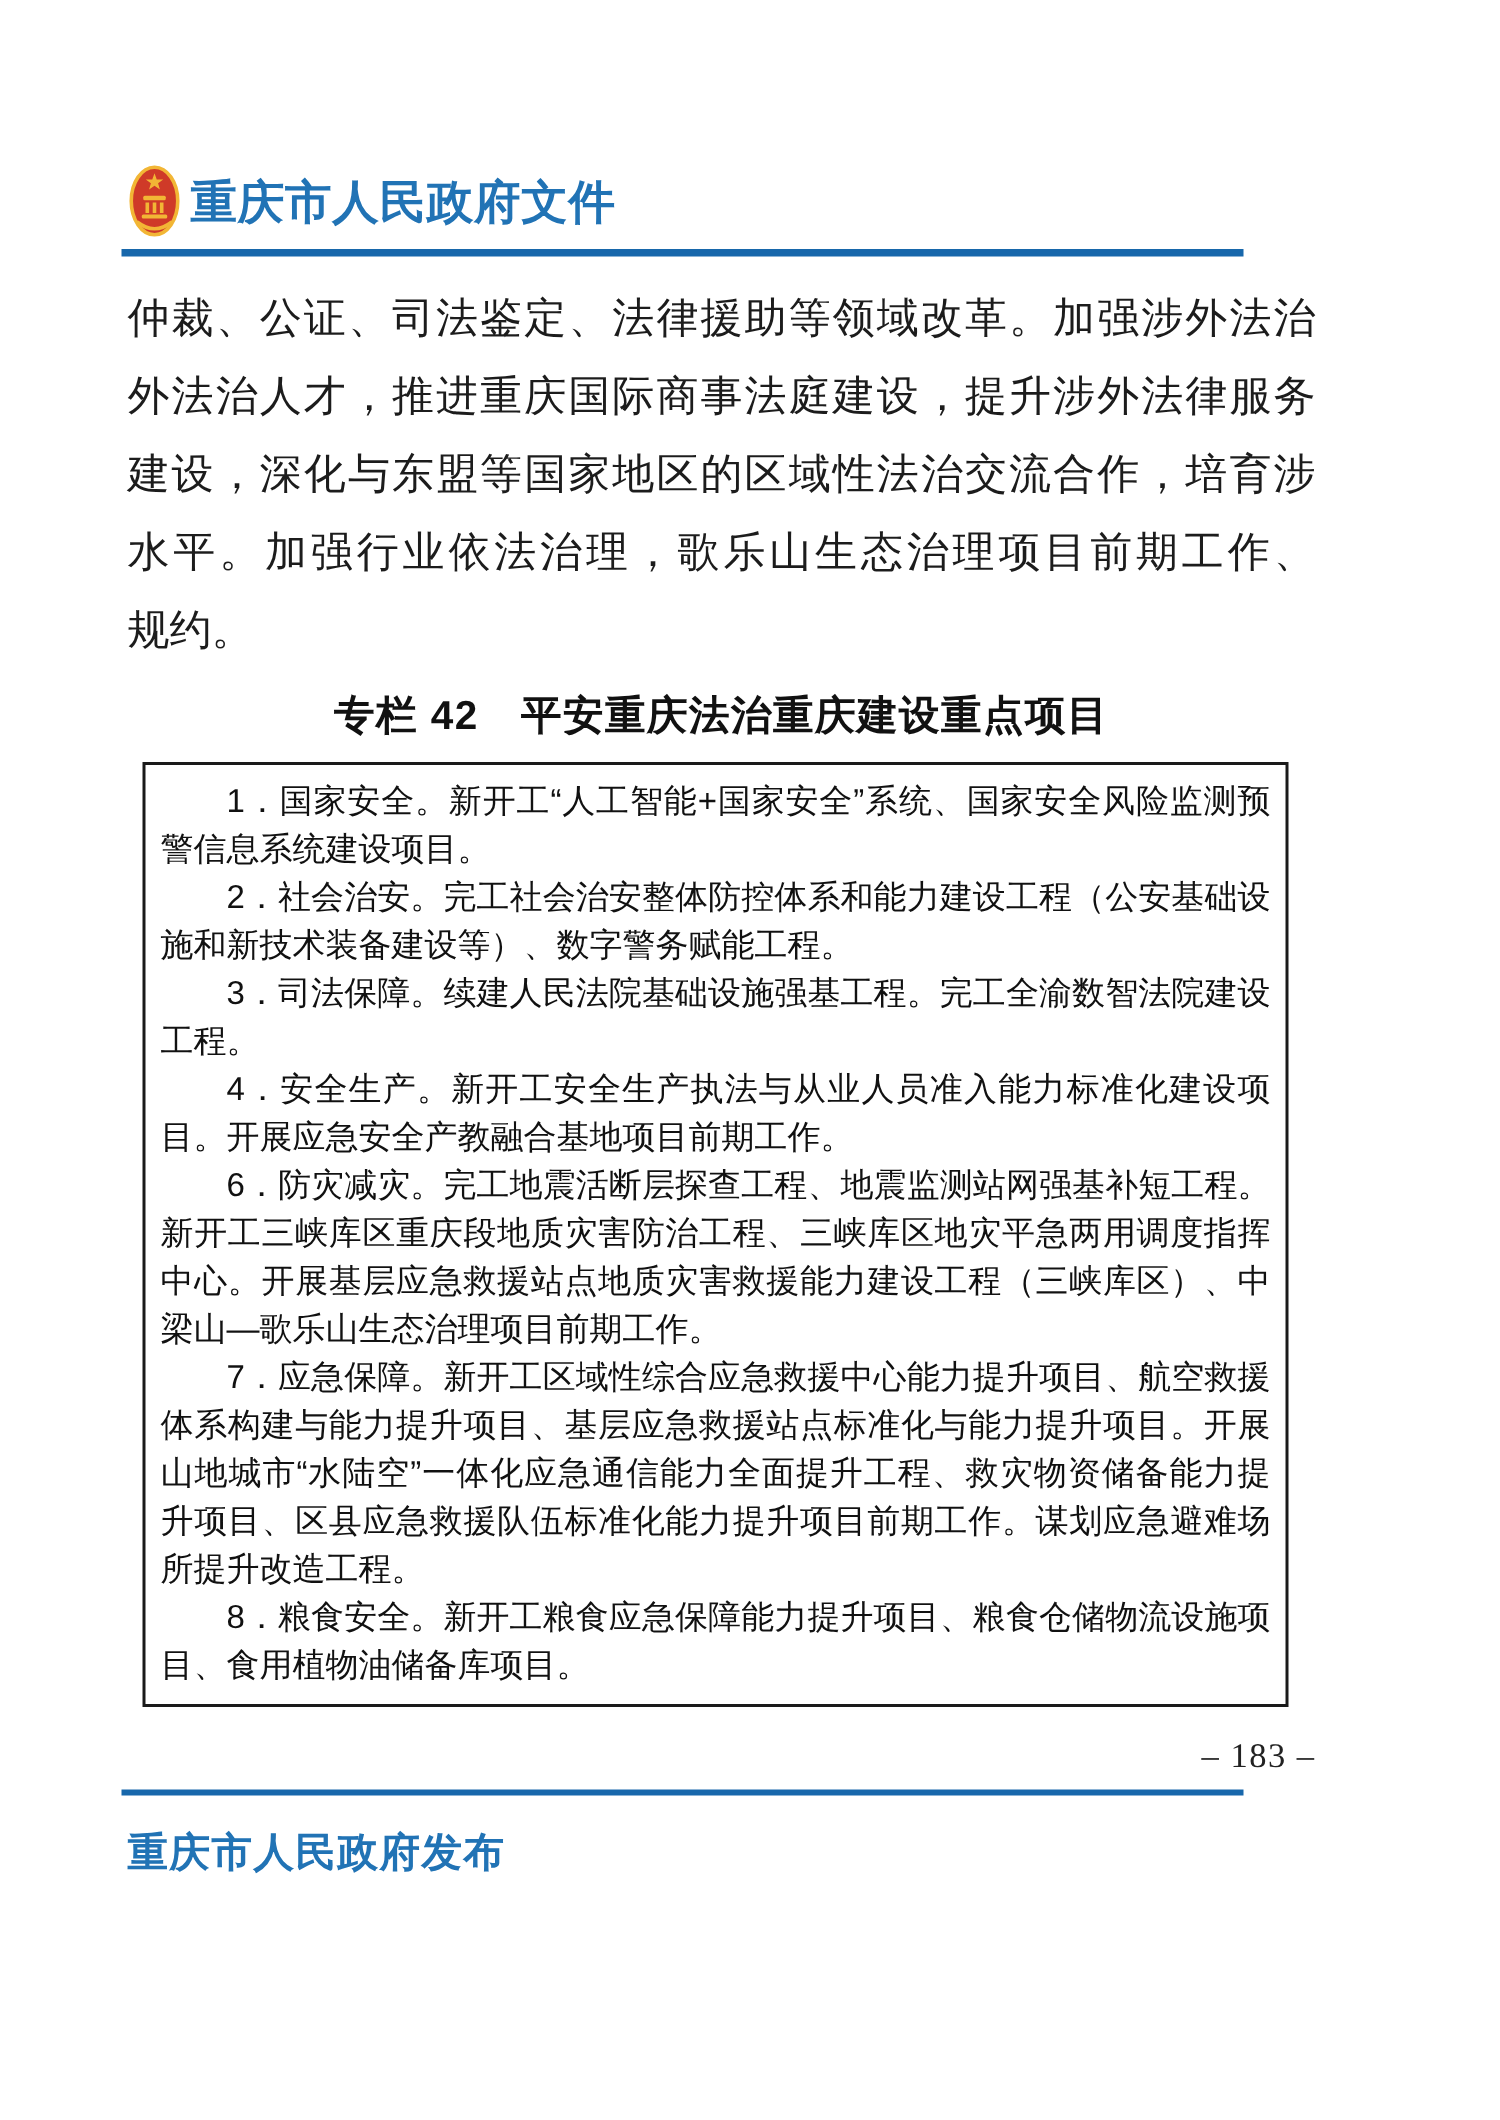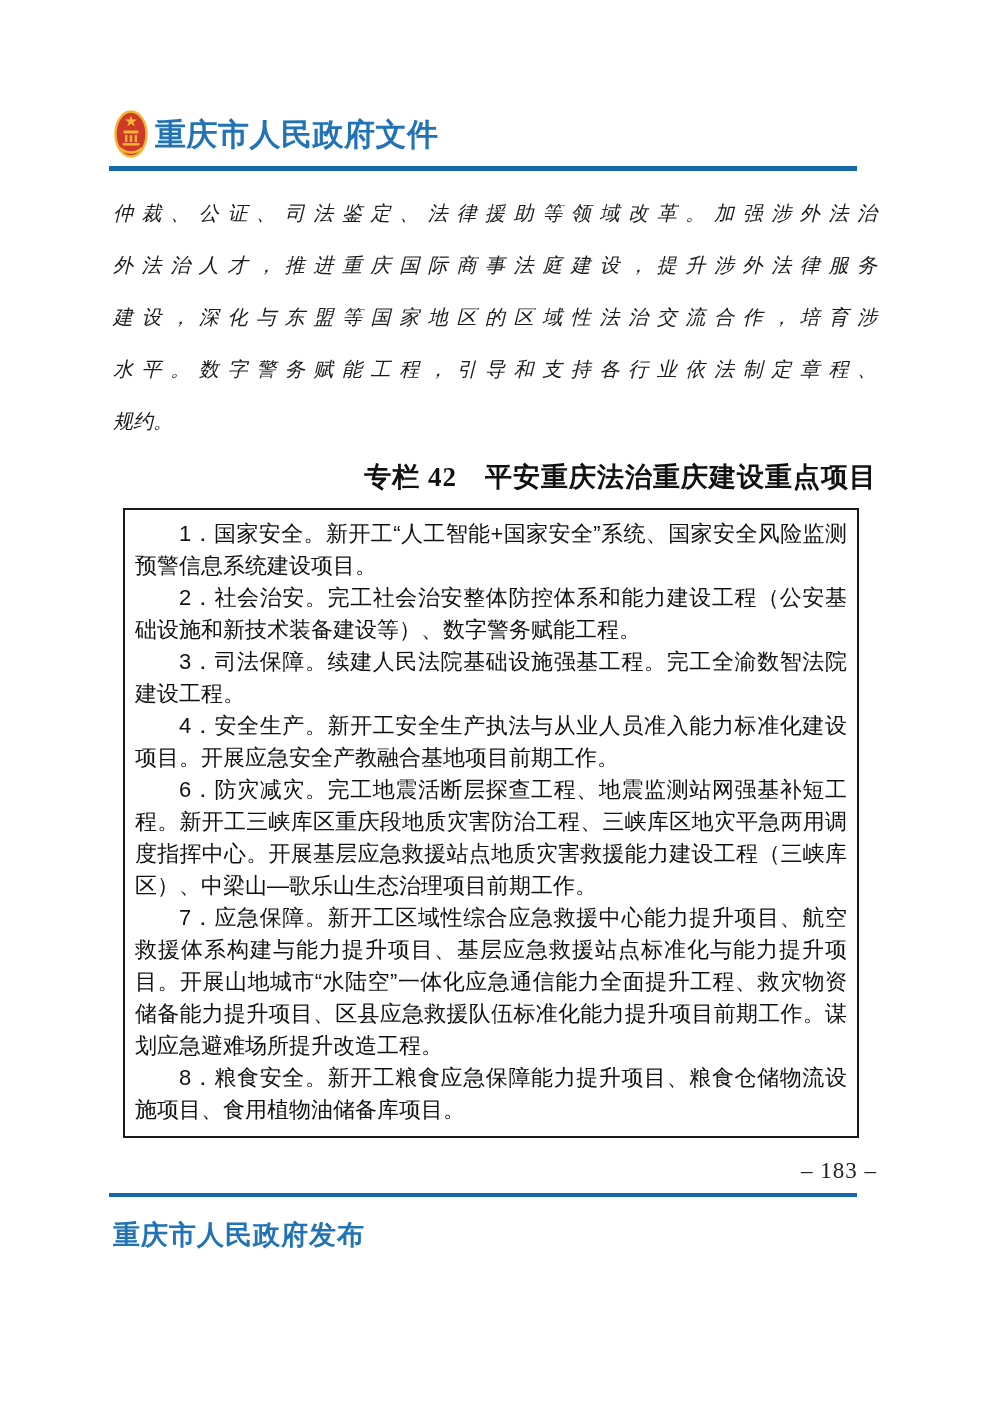--- a/index.html
+++ b/index.html
@@ -14,21 +14,21 @@
   body{
     font-family:"Liberation Serif","DejaVu Serif",serif;
     color:var(--text-black);
   }
   .page{
     position:relative;
     width:1000px;
     height:1413px;
     margin:0 auto;
     background:#ffffff;
-    padding:108px 123px 0 113px;
+    padding:108px 123px 0 85px;
     overflow:hidden;
   }
   
   .doc-header{
     display:flex;
     align-items:center;
     gap:6px;
     height:54px;
   }
   .emblem{
@@ -50,41 +50,40 @@
     margin-left:-4px;
     height:5px;
     background:var(--rule-blue);
     margin-top:4px;
   }
   
   .body-text{
     margin-top:16px;
   }
   .doc-line{
-    font-size:20px;
+    font-size:28px;
     line-height:52px;
     height:52px;
     color:var(--text-black);
     text-align:justify;
     text-align-last:justify;
     text-justify:inter-ideograph;
     white-space:normal;
-    font-style:italic;
   }
   .doc-line.last-line{
     text-align:center;
     text-align-last:left;
   }
   
   .panel-title{
-    font-family:Liberation Serif, serif;
+    font-family:Liberation Sans, sans-serif;
     font-size:27px;
     font-weight:700;
     color:#111;
-    text-align:right;
+    text-align:center;
     margin:12px 0 13px 0;
     letter-spacing:1px;
   }
   .panel{
     margin-left:10px;
     margin-right:18px;
     border:2px solid #1a1a1a;
     padding:8px 10px 10px 10px;
     background:#ffffff;
   }
@@ -145,21 +144,21 @@
     </span>
     <h1 class="header-title">重庆市人民政府文件</h1>
   </header>
 
   <div class="header-rule"></div>
 
   <section class="body-text">
     <div class="doc-line">仲裁、公证、司法鉴定、法律援助等领域改革。加强涉外法治</div>
     <div class="doc-line">外法治人才，推进重庆国际商事法庭建设，提升涉外法律服务</div>
     <div class="doc-line">建设，深化与东盟等国家地区的区域性法治交流合作，培育涉</div>
-    <div class="doc-line">水平。数字警务赋能工程，引导和支持各行业依法制定章程、</div>
+    <div class="doc-line">水平。加强行业依法治理，歌乐山生态治理项目前期工作、</div>
     <div class="doc-line last-line">规约。</div>
   </section>
 
   <h2 class="panel-title">专栏 42　平安重庆法治重庆建设重点项目</h2>
 
   <section class="panel">
     <p class="panel-item">1．国家安全。新开工“人工智能+国家安全”系统、国家安全风险监测预警信息系统建设项目。</p>
     <p class="panel-item">2．社会治安。完工社会治安整体防控体系和能力建设工程（公安基础设施和新技术装备建设等）、数字警务赋能工程。</p>
     <p class="panel-item">3．司法保障。续建人民法院基础设施强基工程。完工全渝数智法院建设工程。</p>
     <p class="panel-item">4．安全生产。新开工安全生产执法与从业人员准入能力标准化建设项目。开展应急安全产教融合基地项目前期工作。</p>

